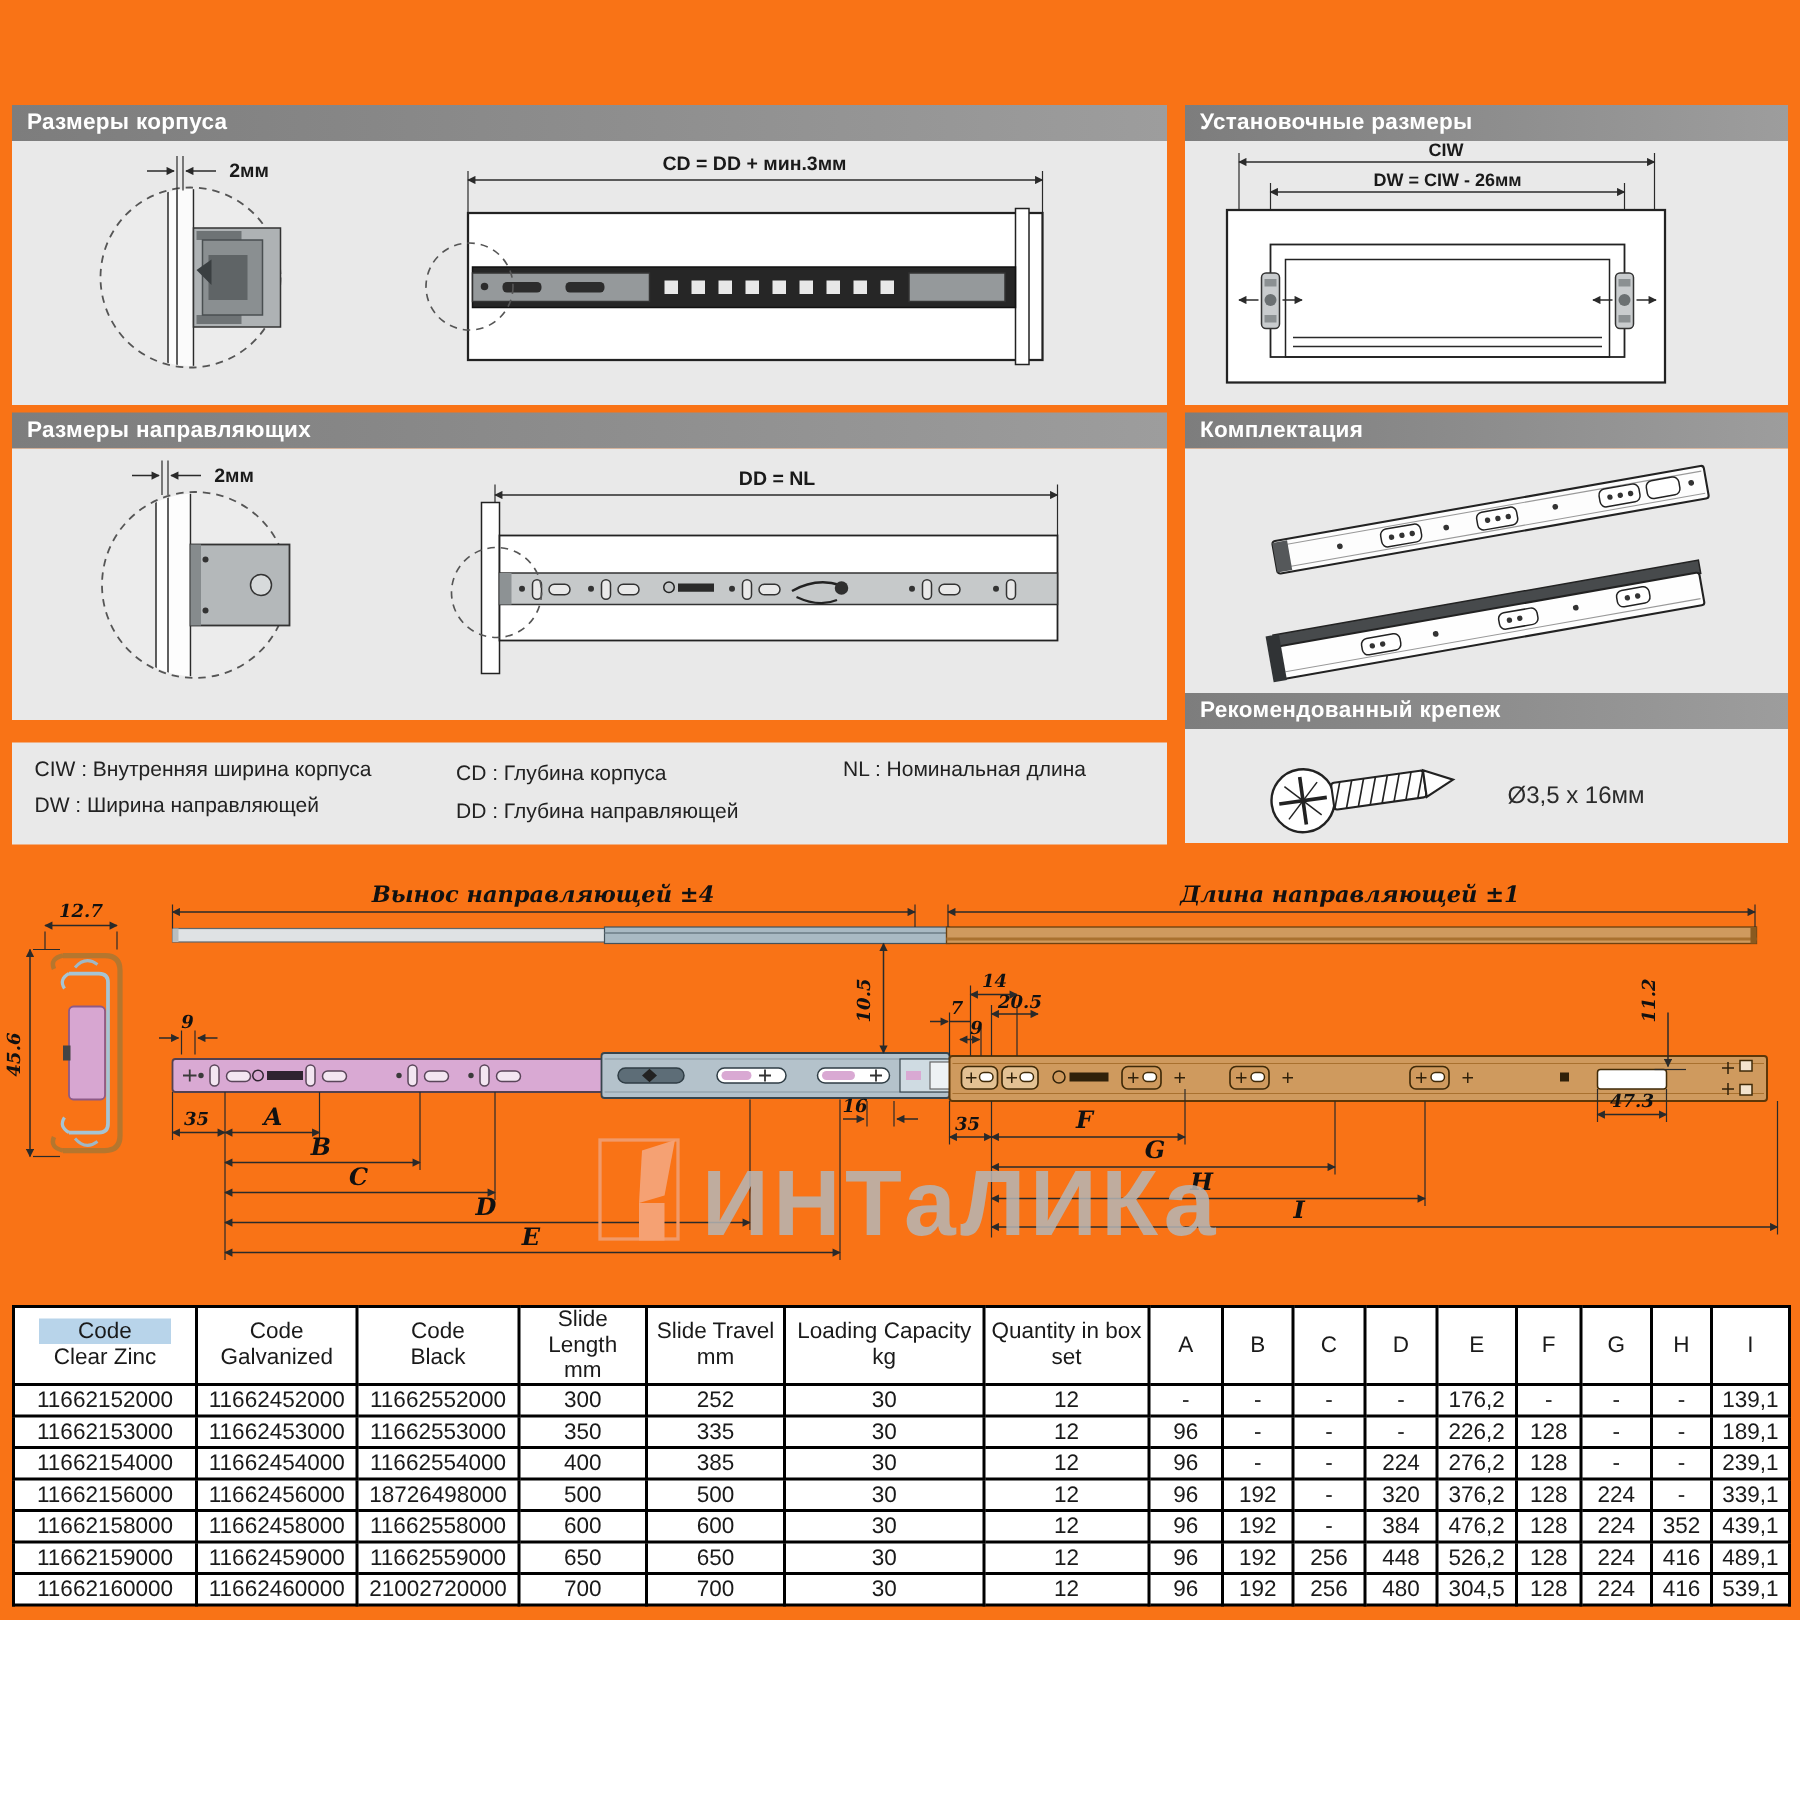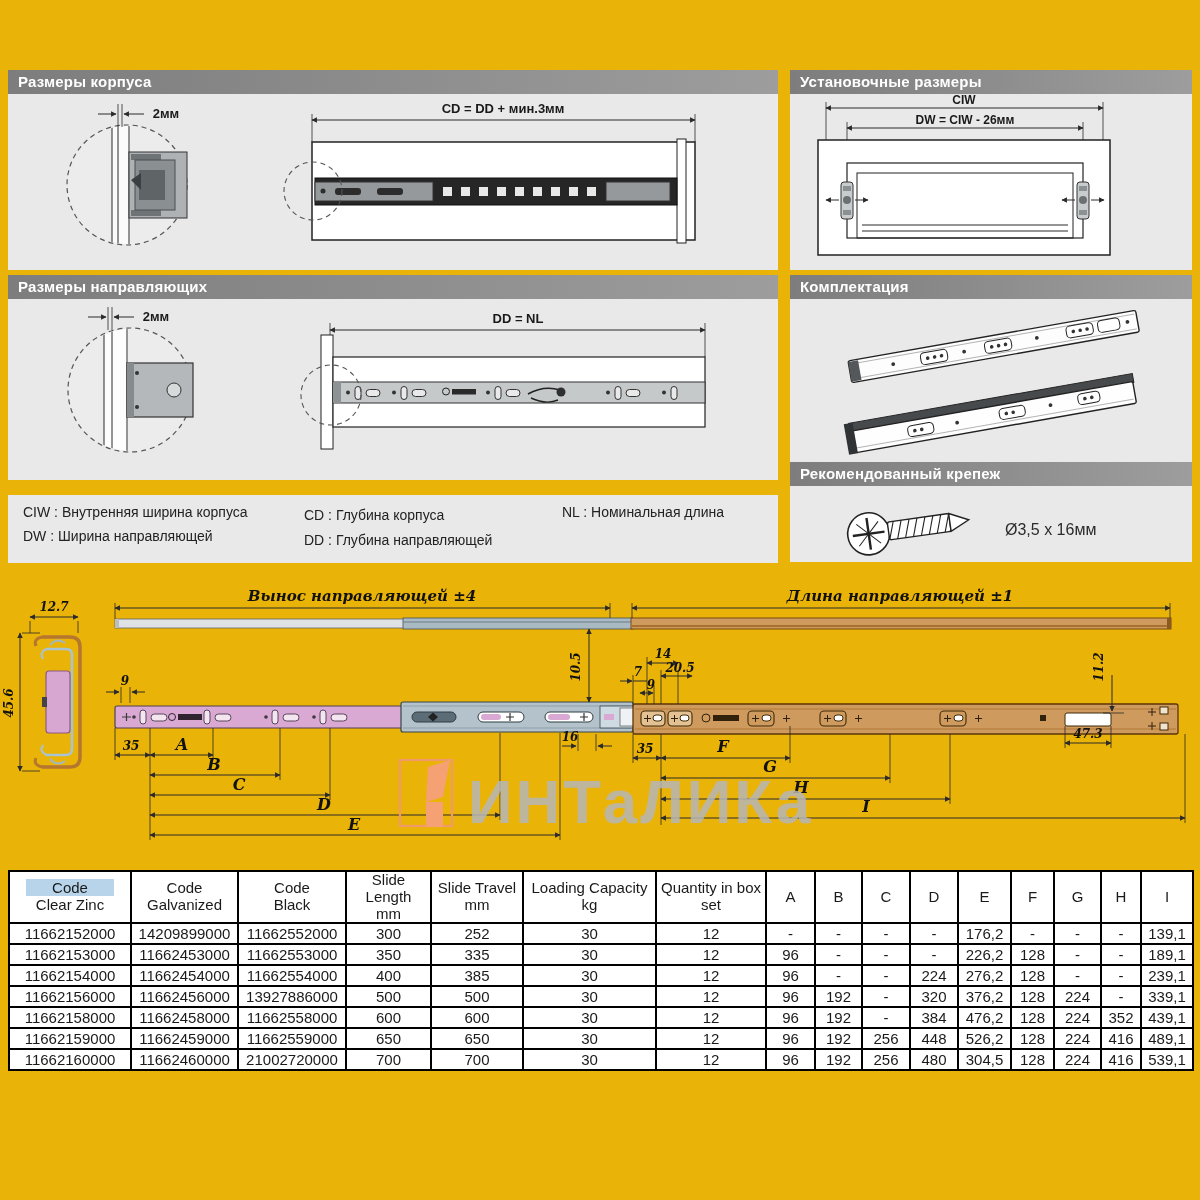--- a/index.html
+++ b/index.html
@@ -1,16 +1,16 @@
 <!DOCTYPE html>
 <html lang="ru"><head>
 <meta charset="utf-8">
 <style>
   html,body{margin:0;padding:0;background:#fff;}
-  #page{position:relative;width:1200px;height:1200px;background:#eab308;overflow:hidden;
+  #page{position:relative;width:1200px;height:1080px;background:#f97316;overflow:hidden;
         font-family:"Liberation Sans",sans-serif;color:#1a1a1a;}
   .panel{position:absolute;}
   .pbar{height:24px;background:linear-gradient(to right,#7d7d7d,#9d9d9d);
         color:#fff;font-size:15px;font-weight:bold;line-height:24px;padding-left:10px;
         letter-spacing:.2px;}
   .pbody{background:#e9e9e9;position:relative;}
   svg{display:block;}
   .dline{stroke:#2a2a2a;stroke-width:1;fill:none;}
   .ext{stroke:#2a2a2a;stroke-width:.8;fill:none;}
   .dim{font:italic bold 12px "DejaVu Serif",serif;fill:#111;text-anchor:middle;}
@@ -602,21 +602,21 @@
         <th class="letter">E</th>
         <th class="letter">F</th>
         <th class="letter">G</th>
         <th class="letter">H</th>
         <th class="letter">I</th>
       </tr>
     </thead>
     <tbody>
         <tr>
           <td>11662152000</td>
-          <td>14209899000</td>
+          <td>11662452000</td>
           <td>11662552000</td>
           <td>300</td>
           <td>252</td>
           <td>30</td>
           <td>12</td>
           <td>-</td>
           <td>-</td>
           <td>-</td>
           <td>-</td>
           <td>176,2</td>
@@ -657,21 +657,21 @@
           <td>224</td>
           <td>276,2</td>
           <td>128</td>
           <td>-</td>
           <td>-</td>
           <td>239,1</td>
         </tr>
         <tr>
           <td>11662156000</td>
           <td>11662456000</td>
-          <td>13927886000</td>
+          <td>18726498000</td>
           <td>500</td>
           <td>500</td>
           <td>30</td>
           <td>12</td>
           <td>96</td>
           <td>192</td>
           <td>-</td>
           <td>320</td>
           <td>376,2</td>
           <td>128</td>

